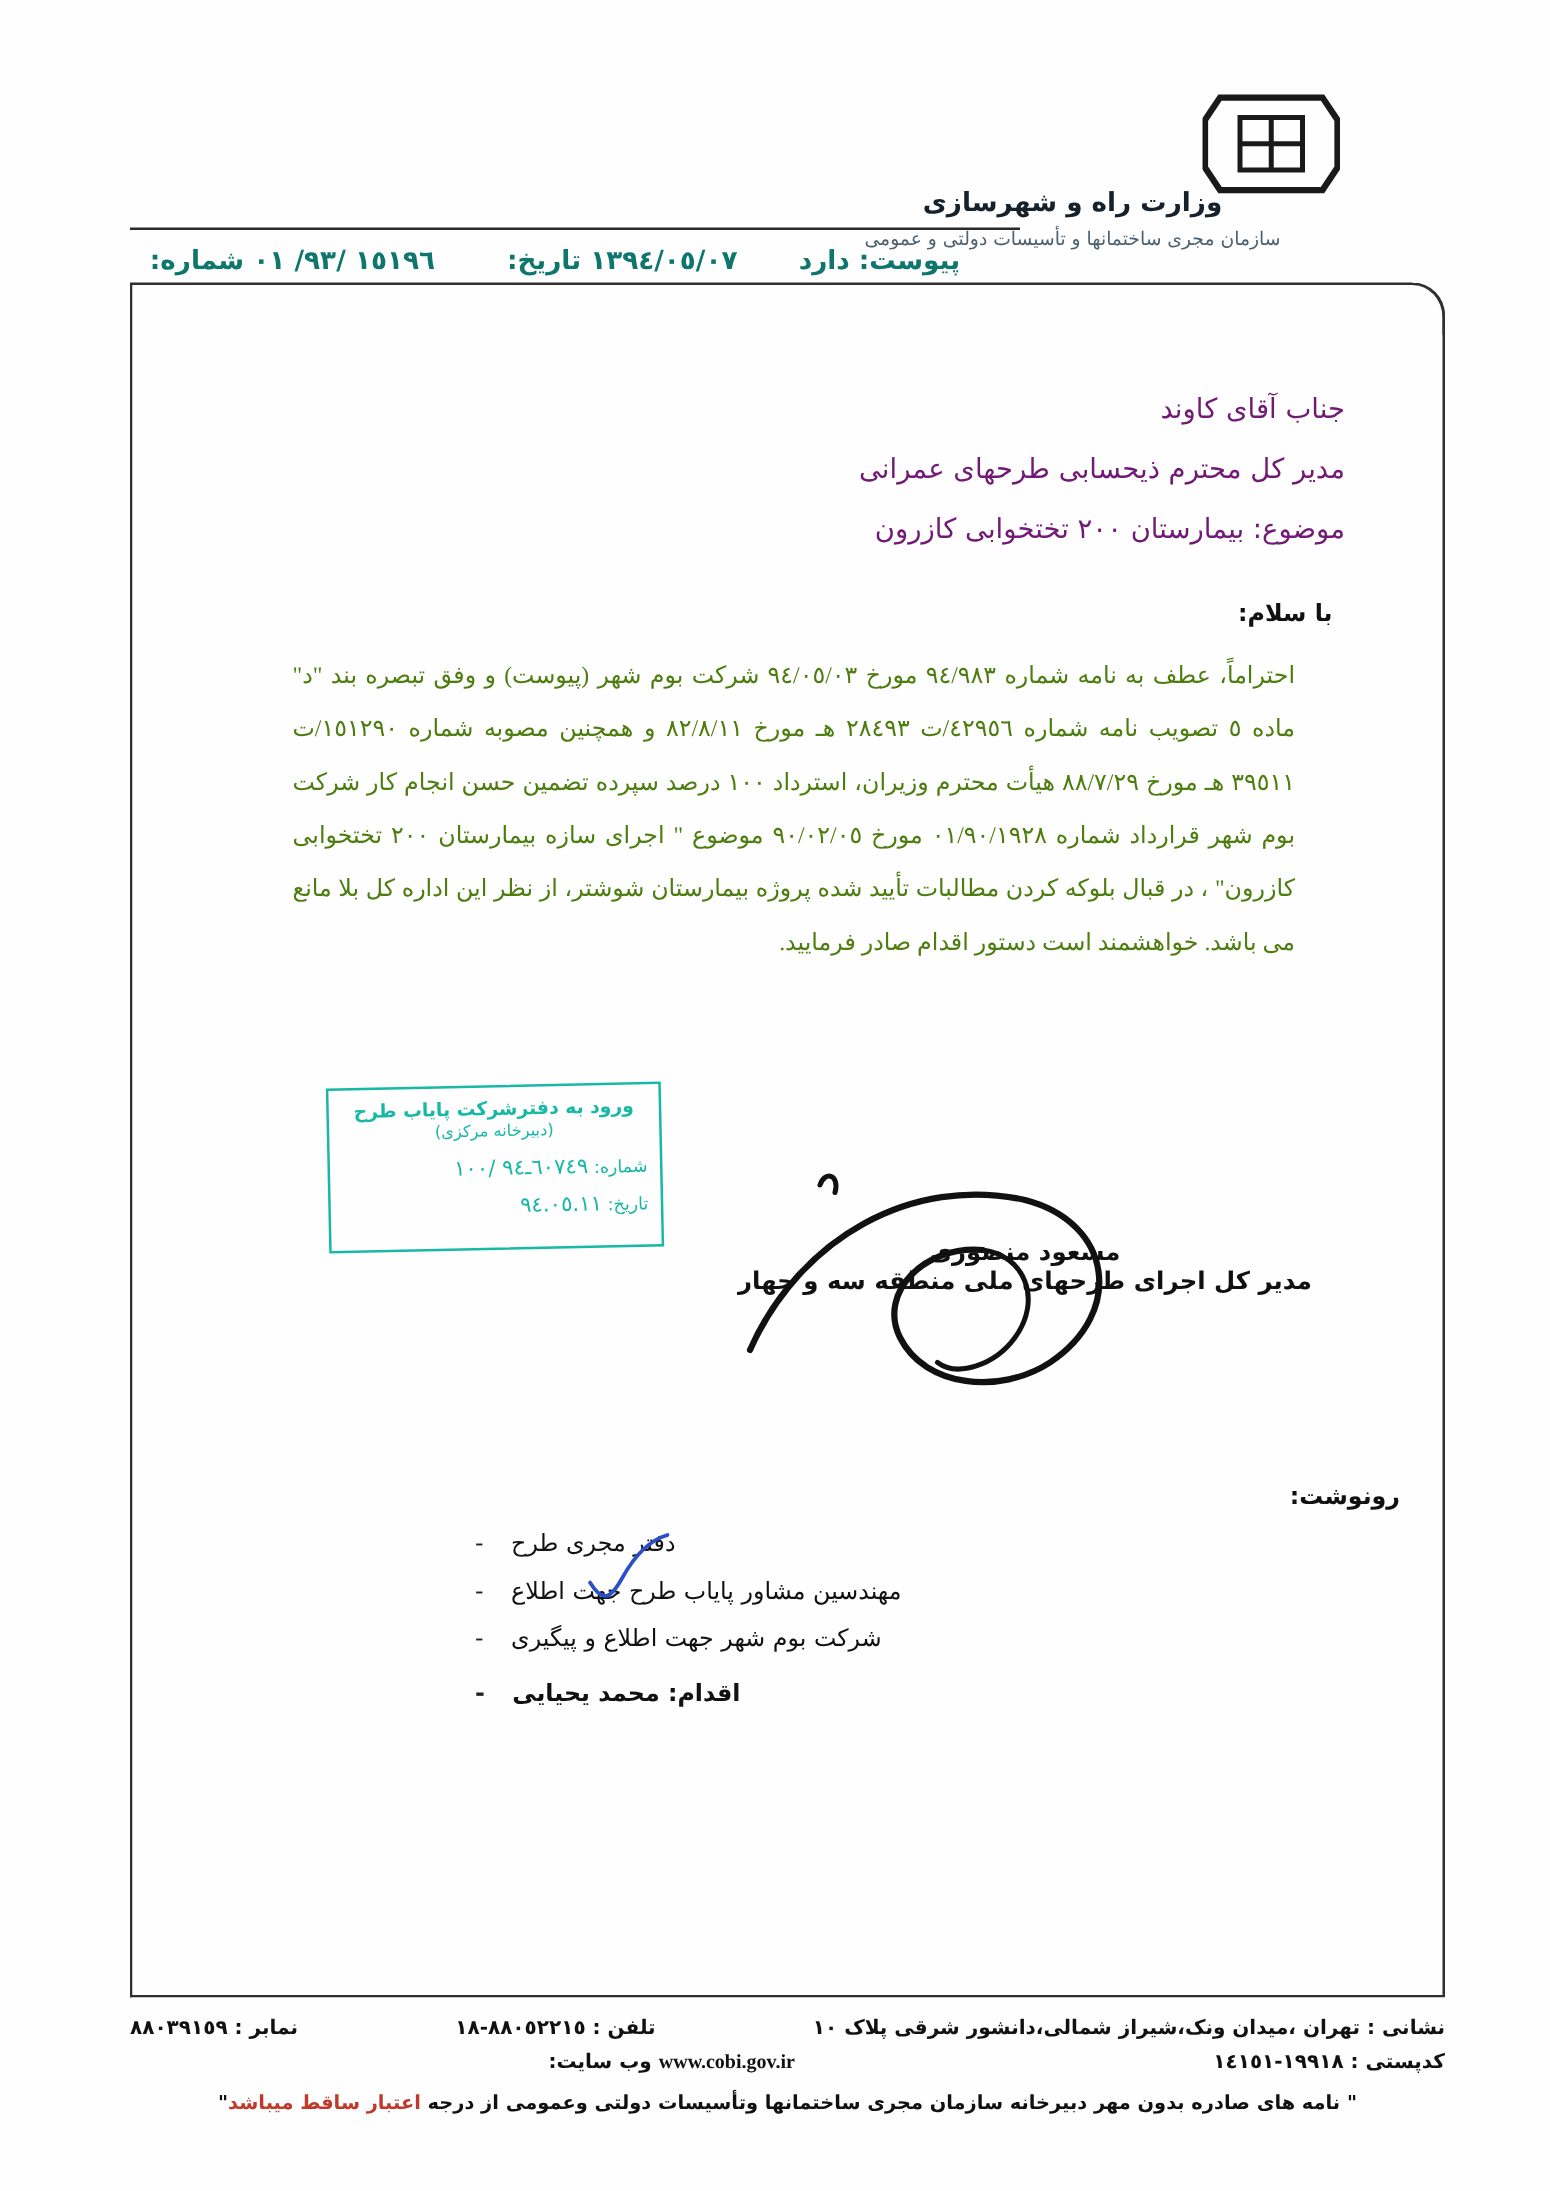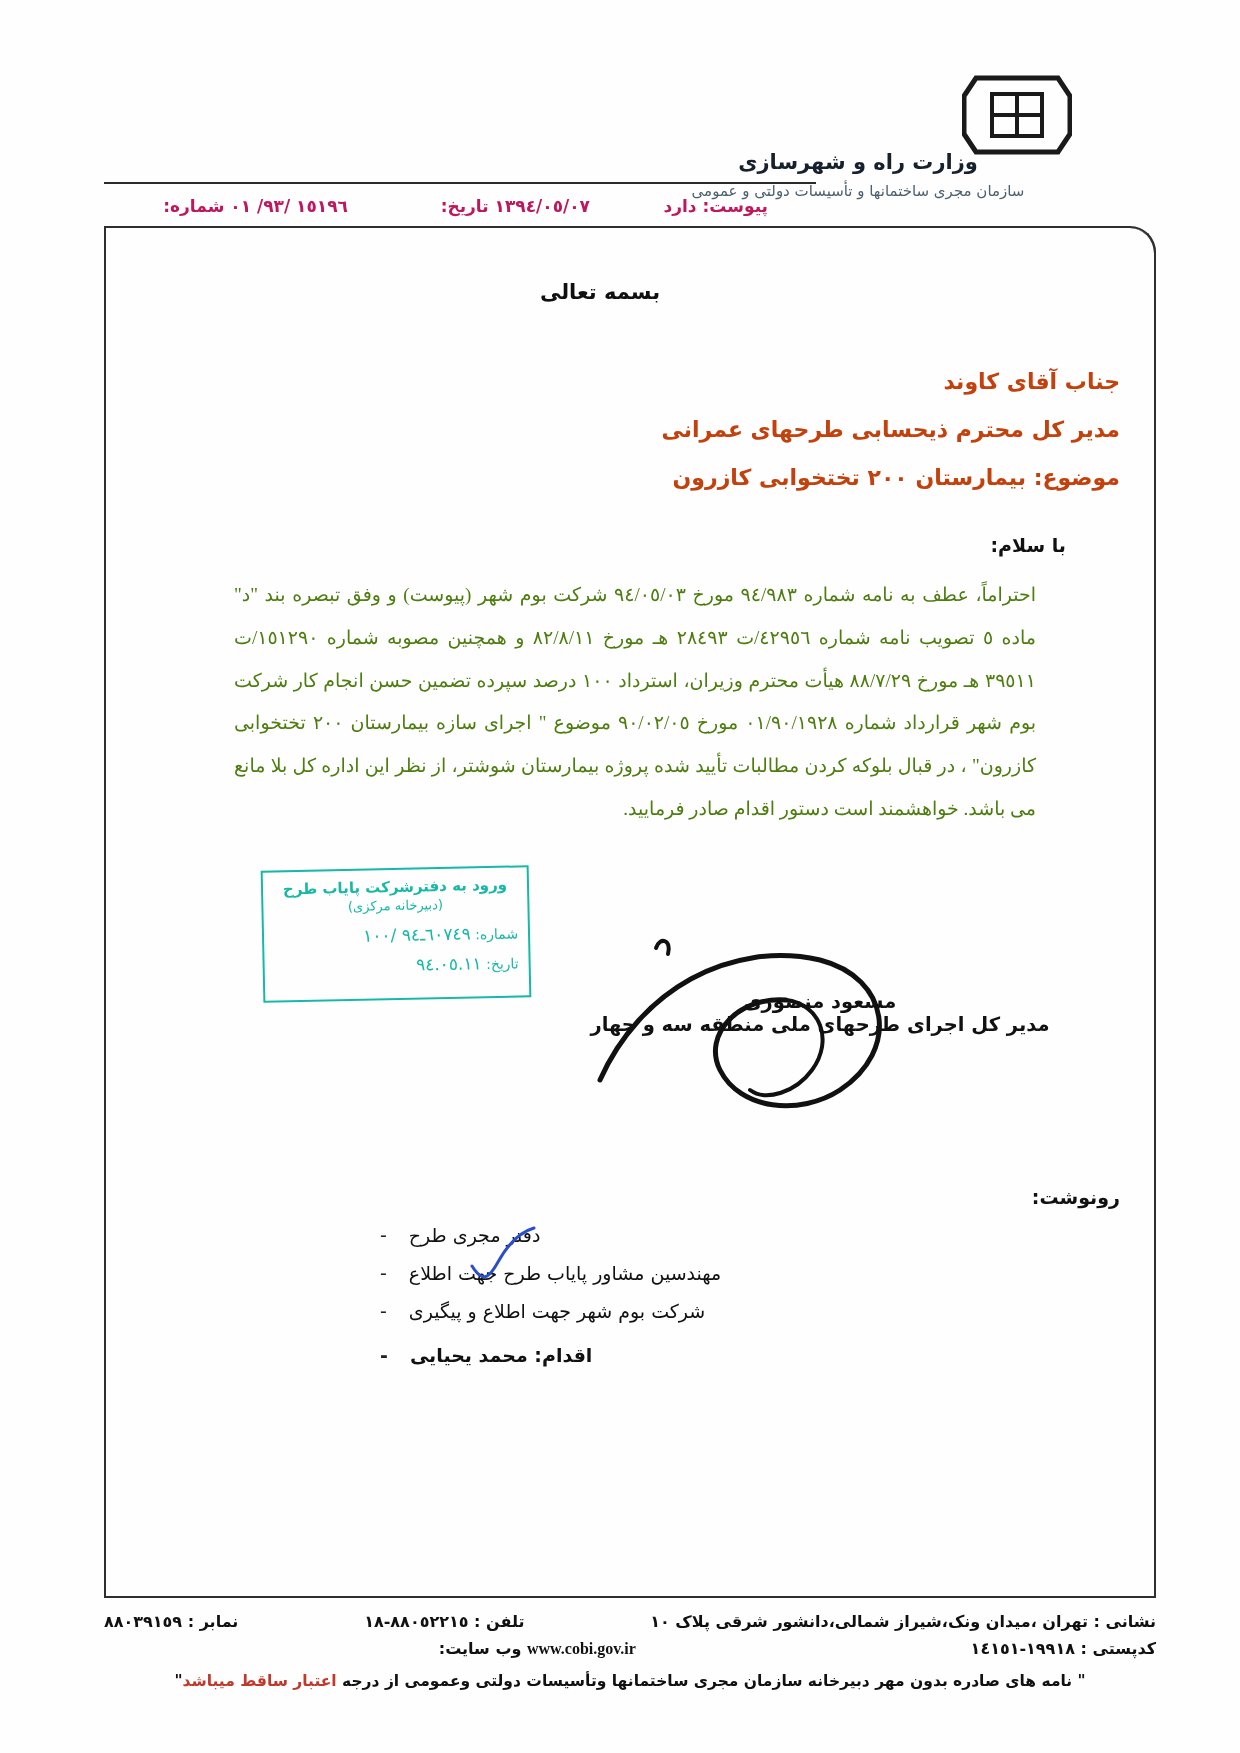--- a/index.html
+++ b/index.html
@@ -56,22 +56,22 @@
     background: #2a2a2a;
   }
 
   .meta-row {
     position: absolute;
     top: 196px;
     left: 104px;
     width: 712px;
     height: 32px;
     direction: rtl;
-    font-size: 17px;
-    color: #be185d;
+    font-size: 21px;
+    color: #0f766e;
   }
   .meta-item {
     position: absolute;
     white-space: nowrap;
     font-weight: bold;
   }
   .meta-number { right: 468px; }
   .meta-date   { right: 226px; }
   .meta-attach { right: 48px; }
   .meta-item .val { font-weight: bold; }
@@ -123,26 +123,26 @@
     text-align: center;
     font-size: 21px;
     font-weight: bold;
     margin: 30px 0 0 0;
     padding-right: 60px;
     color: #101010;
   }
 
   .addressee {
     margin-top: 56px;
-    padding-right: 36px;
+    padding-right: 80px;
     padding-left: 120px;
     font-size: 22px;
-    font-weight: bold;
+    font-weight: normal;
     line-height: 2.0;
-    color: #c2410c;
+    color: #701a75;
   }
   .addressee div { margin-bottom: 4px; }
 
   .salutation {
     margin-top: 34px;
     padding-right: 90px;
     padding-left: 120px;
     font-size: 19px;
     font-weight: bold;
   }
@@ -304,21 +304,20 @@
     </div>
     <div class="meta-item meta-attach">
       <span class="lbl">پیوست:</span>
       <span class="val">دارد</span>
     </div>
   </div>
 
   <div class="frame"></div>
 
   <div class="content">
-    <div class="besmeh">بسمه تعالی</div>
 
     <div class="addressee">
       <div>جناب آقای کاوند</div>
       <div>مدیر کل محترم ذیحسابی طرحهای عمرانی</div>
       <div>موضوع: بیمارستان ٢٠٠ تختخوابی کازرون</div>
     </div>
 
     <div class="salutation">با سلام:</div>
 
     <div class="body-text">احتراماً، عطف به نامه شماره ٩٤/٩٨٣ مورخ ٩٤/٠٥/٠٣ شرکت بوم شهر (پیوست) و وفق تبصره بند "د" ماده ٥ تصویب نامه شماره ٤٢٩٥٦/ت ٢٨٤٩٣ هـ مورخ ٨٢/٨/١١ و همچنین مصوبه شماره ١٥١٢٩٠/ت ٣٩٥١١ هـ مورخ ٨٨/٧/٢٩ هیأت محترم وزیران، استرداد ١٠٠ درصد سپرده تضمین حسن انجام کار شرکت بوم شهر قرارداد شماره ٠١/٩٠/١٩٢٨ مورخ ٩٠/٠٢/٠٥ موضوع " اجرای سازه بیمارستان ٢٠٠ تختخوابی کازرون" ، در قبال بلوکه کردن مطالبات تأیید شده پروژه بیمارستان شوشتر، از نظر این اداره کل بلا مانع می باشد. خواهشمند است دستور اقدام صادر فرمایید.</div>

